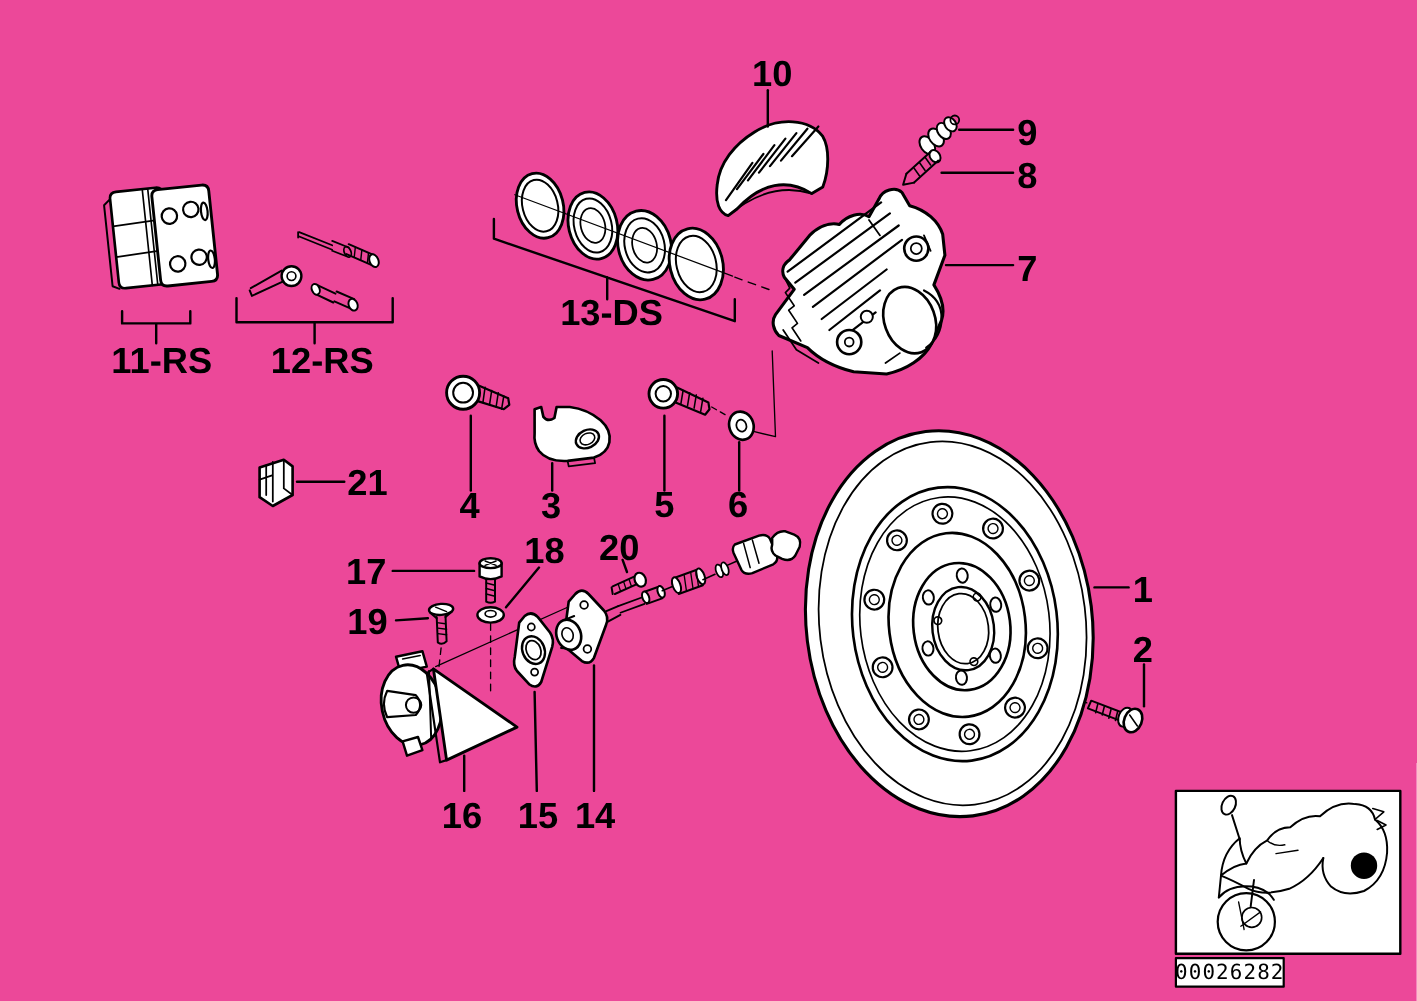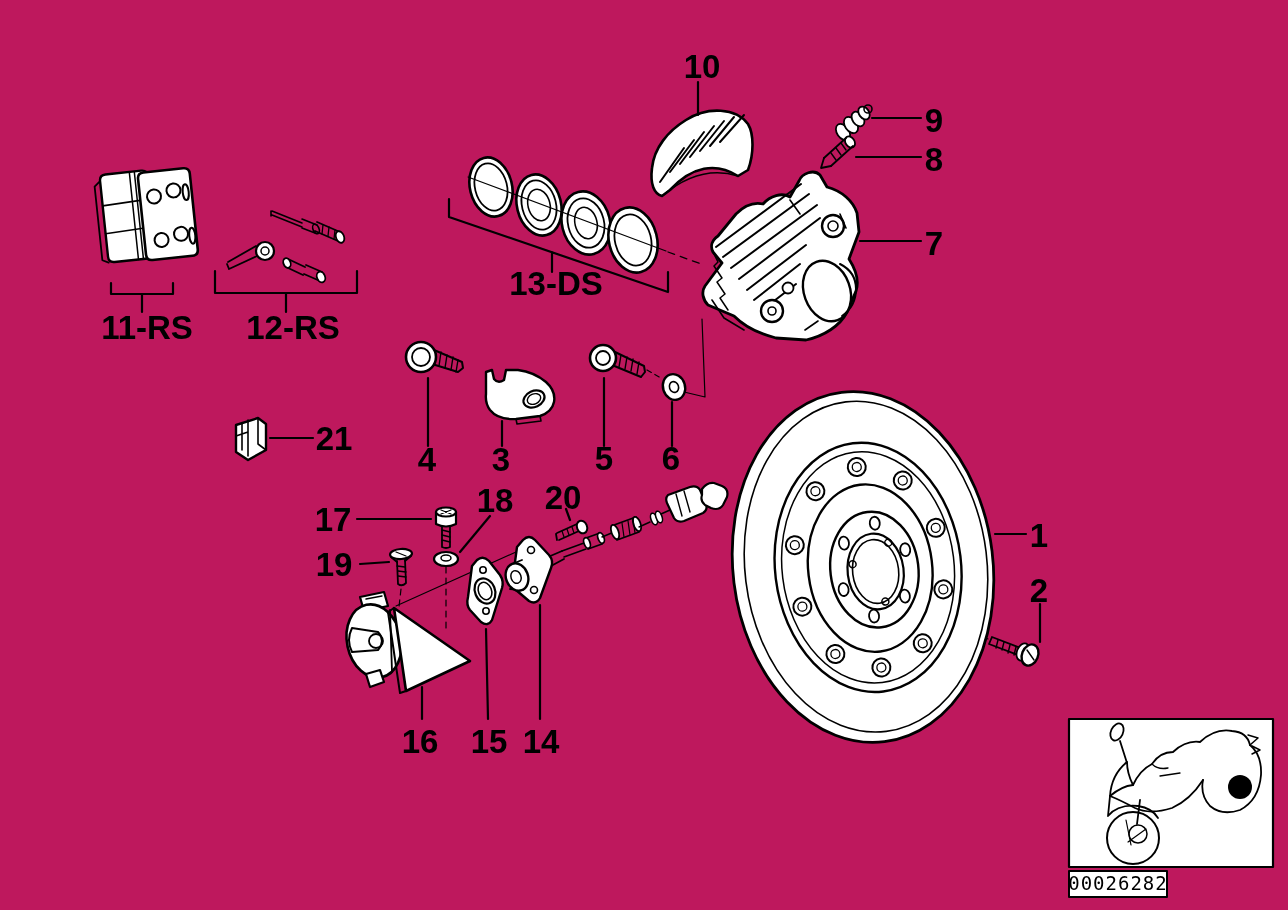--- a/index.html
+++ b/index.html
@@ -1,16 +1,16 @@
 <!DOCTYPE html>
 <html><head>
 <meta charset="utf-8">
 <style>
   html,body{margin:0;padding:0;background:#ffffff;}
-  .page{position:relative;width:1288px;height:910px;background:#be185d;overflow:hidden;
+  .page{position:relative;width:1288px;height:910px;background:#ec4899;overflow:hidden;
         font-family:"Liberation Sans", sans-serif;}
   svg{position:absolute;left:0;top:0;}
   svg *{vector-effect:none;}
   .ln{stroke:#000;fill:none;stroke-linecap:round;stroke-linejoin:round;}
   .fw{fill:#fff;stroke:#000;stroke-linecap:round;stroke-linejoin:round;}
   .callout{font-family:"Liberation Sans", sans-serif;font-weight:bold;font-size:33px;fill:#000;
            text-anchor:middle;}
   .stamp-text{font-family:"DejaVu Sans Mono", monospace;font-size:19px;fill:#000;text-anchor:middle;letter-spacing:1px;}
 </style>
 </head>

